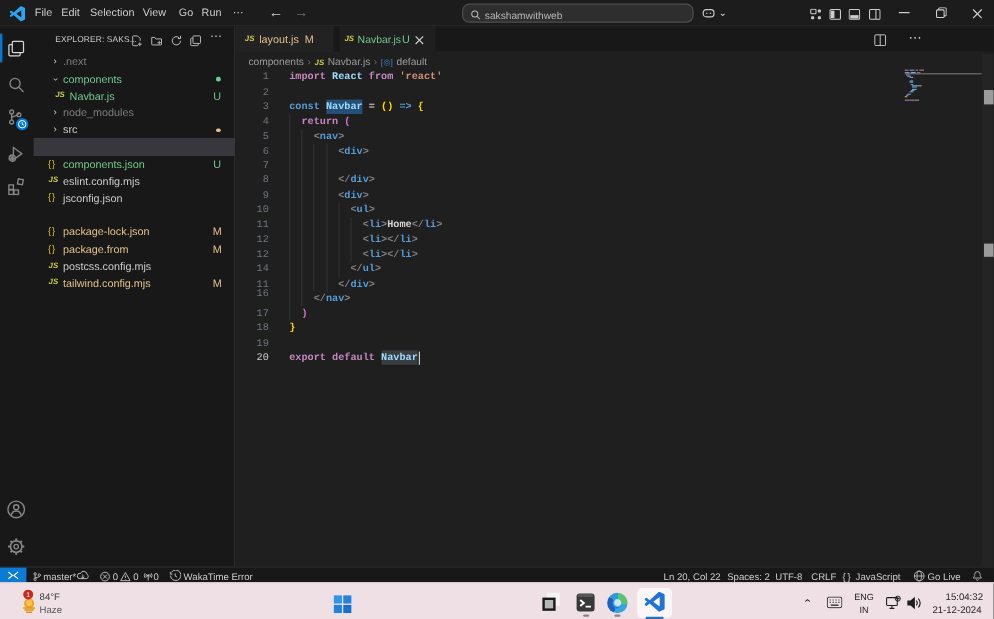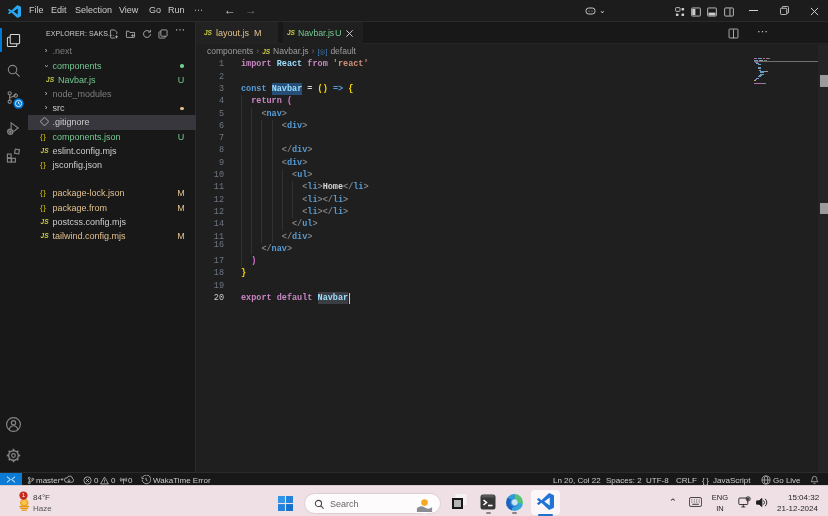--- a/index.html
+++ b/index.html
@@ -20,20 +20,27 @@
       <span class="a" style="left:51px">Edit</span>
       <span class="a" style="left:75px">Selection</span>
       <span class="a" style="left:119px">View</span>
       <span class="a" style="left:149px">Go</span>
       <span class="a" style="left:168px">Run</span>
       <span class="a" style="left:194px;letter-spacing:-1px">⋯</span>
   </div>
   <div class="a" style="left:224px;top:3px;font-size:12px;color:#cccccc">←</div>
   <div class="a" style="left:245px;top:3px;font-size:12px;color:#6a6a6a">→</div>
 
+  <div class="a" style="left:385px;top:3px;width:193px;height:16px;background:#2e2e2e;border:1px solid #4d4d4d;border-radius:6px;color:#b8b8b8;font-size:8.5px;line-height:14px">
+    <svg style="position:absolute;left:6px;top:3.5px" width="9" height="9" viewBox="0 0 16 16" fill="none" stroke="#b8b8b8" stroke-width="1.5">
+        <circle cx="6.5" cy="6.5" r="4.5"></circle>
+        <line x1="10" y1="10" x2="14" y2="14"></line>
+      </svg>
+      <span style="position:absolute;left:18px;top:2px">sakshamwithweb</span>
+  </div>
 
   <svg class="ic" style="left:584px;top:5px" width="13" height="12" viewBox="0 0 16 16" fill="none" stroke="#cccccc" stroke-width="1.3">
     <rect x="2" y="4" width="12" height="8" rx="3.5"></rect>
       <circle cx="6" cy="8" r="0.8" fill="#ccc" stroke="none"></circle>
       <circle cx="10" cy="8" r="0.8" fill="#ccc" stroke="none"></circle>
   </svg>
   <div class="a" style="left:599px;top:6px;font-size:8px;color:#cccccc">⌄</div>
 
   <svg class="ic" style="left:675px;top:6.5px" width="10" height="10" viewBox="0 0 16 16" fill="#cdcdcd">
       <rect x="1" y="1" width="7" height="6" rx="1" fill="none" stroke="#cdcdcd" stroke-width="1.4"></rect>
@@ -168,24 +175,20 @@
       <span class="bdg" style="color:#73c991">U</span>
     </div>
   <div class="row" style="top:42.6px">
       <span class="chev">›</span>
       <span class="nm" style="color:#7e7e7e">node_modules</span>
     </div>
   <div class="row" style="top:56.8px">
       <span class="chev">›</span>
       <span class="nm" style="color:#cccccc">src</span>
       <span class="dot" style="background:#e2c08d"></span>
-    </div>
-  <div class="row" style="top:71px">
-      <span style="position:absolute;left:13px;top:3px;width:7px;height:7px;border:1px solid #8a8a8a;transform:rotate(45deg);border-radius:1px"></span>
-      <span class="nm" style="color:#cccccc">.gitignore</span>
     </div>
   <div class="row" style="top:85.2px">
       <span class="brc">{ }</span>
       <span class="nm" style="color:#73c991">components.json</span>
       <span class="bdg" style="color:#73c991">U</span>
     </div>
   <div class="row" style="top:99.4px">
       <span class="jsic">JS</span>
       <span class="nm" style="color:#cccccc">eslint.config.mjs</span>
     </div>
@@ -399,32 +402,20 @@
   <div class="a" style="left:33px;top:6.5px;font-size:8px;color:#3b3b3b;font-weight:normal">84°F</div>
   <div class="a" style="left:33px;top:17.5px;font-size:8px;color:#555">Haze</div>
 
   <svg class="ic" style="left:278px;top:10px" width="15" height="15" viewBox="0 0 16 16">
       <rect x="0" y="0" width="7.4" height="7.4" fill="#3094e8"></rect>
       <rect x="8.6" y="0" width="7.4" height="7.4" fill="#2383dc"></rect>
       <rect x="0" y="8.6" width="7.4" height="7.4" fill="#2383dc"></rect>
       <rect x="8.6" y="8.6" width="7.4" height="7.4" fill="#1670cd"></rect>
     </svg>
 
-  <div class="a" style="left:304px;top:6.5px;width:137px;height:21px;background:#fdfbfc;border:1px solid #dccfd4;border-radius:11px">
-    <svg class="ic" style="left:9px;top:5px" width="11" height="11" viewBox="0 0 16 16" fill="none" stroke="#454545" stroke-width="1.6">
-        <circle cx="6.5" cy="6.5" r="4.5"></circle>
-        <line x1="10" y1="10" x2="14" y2="14"></line>
-      </svg>
-    <div class="a" style="left:25px;top:5px;font-size:9px;color:#666">Search</div>
-    <svg class="ic" style="left:110px;top:1px" width="19" height="19" viewBox="0 0 20 20">
-        <circle cx="10" cy="10" r="9.5" fill="#fff"></circle>
-        <circle cx="10" cy="8" r="3.5" fill="#f6a821"></circle>
-        <path d="M2 14 q4-4 8-1 q4 3 8 0 l0 5 l-16 0 Z" fill="#8a8d93"></path>
-      </svg>
-  </div>
 
   <svg class="ic" style="left:451px;top:7px" width="16" height="17" viewBox="0 0 16 17">
       <rect x="4.5" y="1" width="11" height="11" fill="#f5f2f3"></rect>
       <rect x="1" y="5" width="11" height="11" fill="#181818"></rect>
       <rect x="3" y="7" width="7" height="7" fill="#b5b5b5"></rect>
     </svg>
 
   <svg class="ic" style="left:480px;top:8px" width="16" height="16" viewBox="0 0 16 16">
       <rect x="0.5" y="0.5" width="15" height="15" rx="2.5" fill="#383838"></rect>
       <rect x="1.5" y="1" width="13" height="2.5" rx="1" fill="#565656"></rect>

